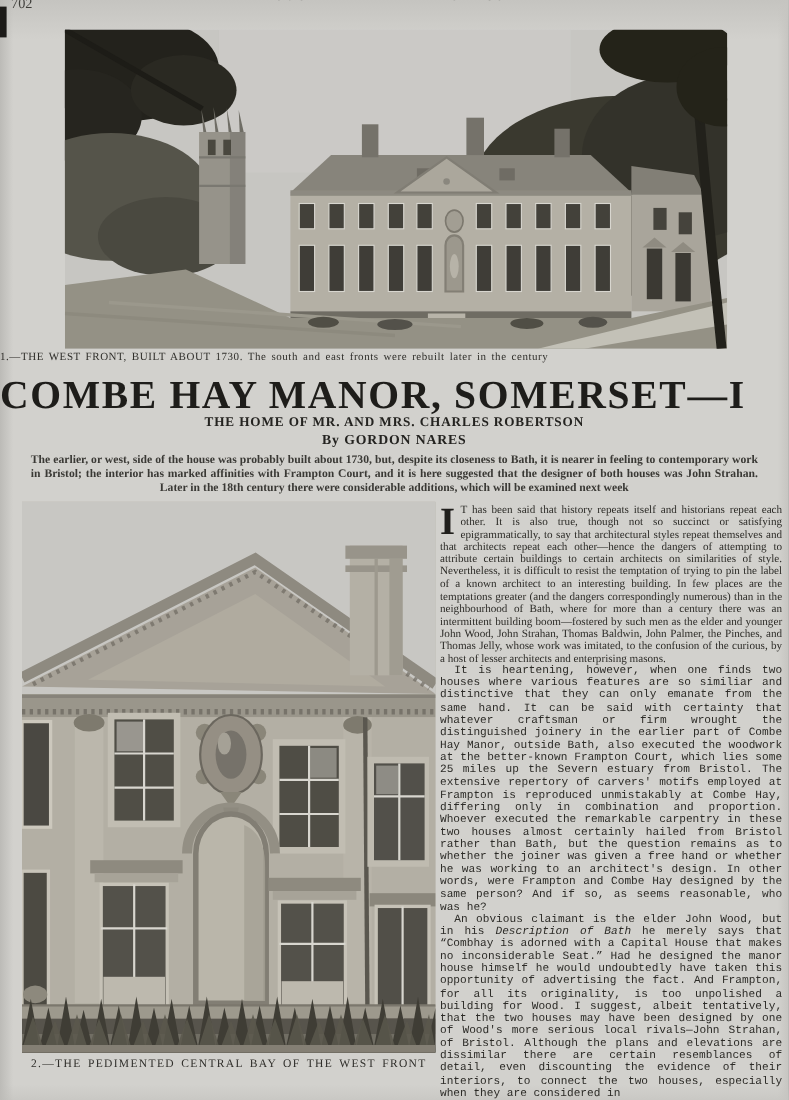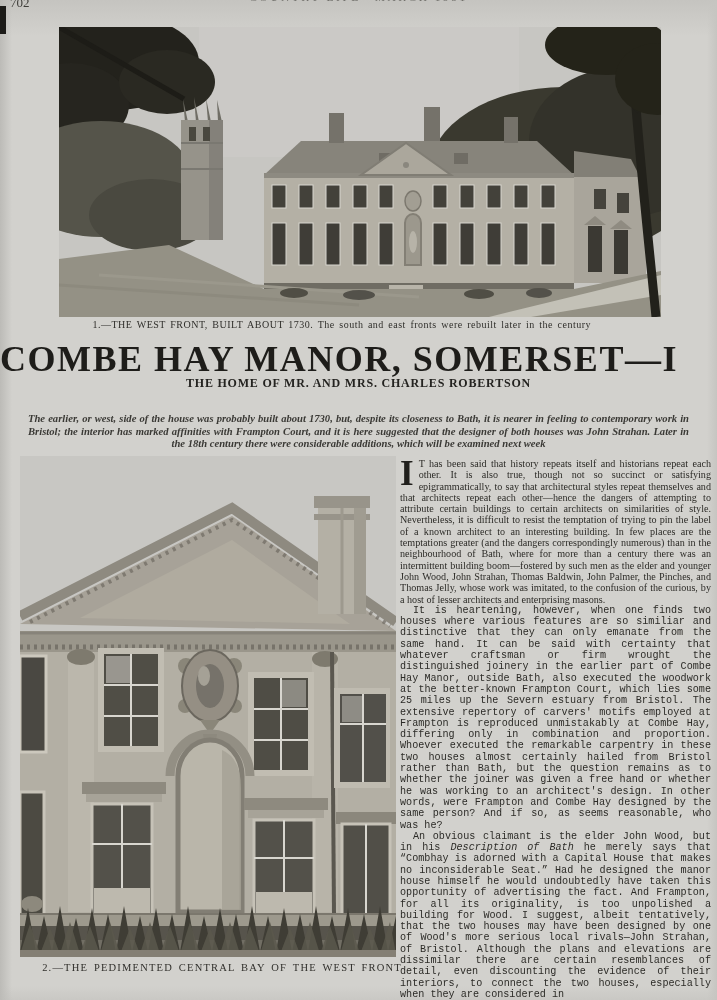--- a/index.html
+++ b/index.html
@@ -14,32 +14,32 @@
       #d2d1cd;
   }
   .edge-artifact{position:absolute;left:0;top:6px;width:6px;height:28px;background:#1c1b18;}
   .page-number{position:absolute;left:10px;top:-5px;font-size:13px;color:#3f3e3a;}
   .running-header{position:absolute;left:0;top:-9px;width:100%;text-align:center;
     font-size:11.5px;letter-spacing:2.5px;color:#55544f;opacity:.75;}
   figure{margin:0;padding:0;}
   .photo1{position:absolute;left:59px;top:27px;width:602px;height:290px;}
   .photo2{position:absolute;left:20px;top:456px;width:376px;height:501px;}
   .photo1 svg,.photo2 svg{display:block;}
-  .caption1{position:absolute;left:0;top:319px;width:591px;text-align:right;
+  .caption1{position:absolute;left:0;top:319px;width:591px;text-align:left;
     font-size:10px;letter-spacing:.5px;word-spacing:1.5px;color:#302f2b;}
   .title{position:absolute;left:0;top:338px;width:569px;margin:0;text-align:center;
     font-size:36px;font-weight:700;letter-spacing:1.5px;color:#1e1d1a;white-space:nowrap;}
   .subtitle{position:absolute;left:0;top:376px;width:717px;margin:0;text-align:center;
     font-size:12px;font-weight:700;letter-spacing:.8px;color:#242320;}
   .byline{position:absolute;left:0;top:393px;width:717px;text-align:center;
     font-size:12.5px;font-weight:700;letter-spacing:.8px;color:#242320;}
   .standfirst{position:absolute;left:28px;top:413px;width:661px;
-    font-style:italic;font-weight:700;font-size:10.6px;line-height:12.6px;
+    font-weight:700;font-size:10.6px;line-height:12.6px;
     text-align:justify;text-align-last:center;color:#3a3935;}
-  .caption2{position:absolute;left:34px;top:962px;width:376px;text-align:center;
+  .caption2{position:absolute;left:20px;top:962px;width:376px;text-align:center;
     font-size:10.5px;letter-spacing:1.2px;word-spacing:2px;color:#302f2b;}
   .body-column{position:absolute;left:400px;top:458px;width:311px;
     font-size:10.15px;line-height:11.3px;text-align:justify;color:#2c2b27;}
   .body-column p{margin:0;}
   .body-column p.indent{text-indent:13px;font-family:Liberation Mono, monospace;}
   .dropcap{float:left;font-size:35px;line-height:30px;font-weight:700;
     margin:1px 5px 0 0;color:#201f1c;}
 </style>
 </head>
 <body>
@@ -146,20 +146,21 @@
         <ellipse cx="548" cy="18" rx="62" ry="30" fill="#242319"></ellipse>
         <ellipse cx="598" cy="52" rx="42" ry="36" fill="#242319"></ellipse>
       </g>
     </svg>
   </figure>
 
   <div class="caption1">1.—THE WEST FRONT, BUILT ABOUT 1730.  The south and east fronts were rebuilt later in the century</div>
 
   <h1 class="title">COMBE HAY MANOR, SOMERSET—I</h1>
   <h2 class="subtitle">THE HOME OF MR. AND MRS. CHARLES ROBERTSON</h2>
+  <div class="byline">By GORDON NARES</div>
   <div class="standfirst">The earlier, or west, side of the house was probably built about 1730, but, despite its closeness to Bath, it is nearer in feeling to contemporary work in Bristol; the interior has marked affinities with Frampton Court, and it is here suggested that the designer of both houses was John Strahan.  Later in the 18th century there were considerable additions, which will be examined next week</div>
 
   <figure class="photo2">
     <svg width="376" height="501" viewBox="0 0 376 501">
       <rect x="0" y="0" width="376" height="501" fill="#b2aea3"></rect>
       <rect x="0" y="0" width="376" height="178" fill="#c8c7c3"></rect>
       <g>
         <polygon points="0,168 212,60 376,175" fill="#a7a298"></polygon>
         <polygon points="60,162 212,84 330,168" fill="#b0ab9f"></polygon>
         <path d="M0,160 L212,52 L376,166" stroke="#8e8a80" stroke-width="10" fill="none"></path>

